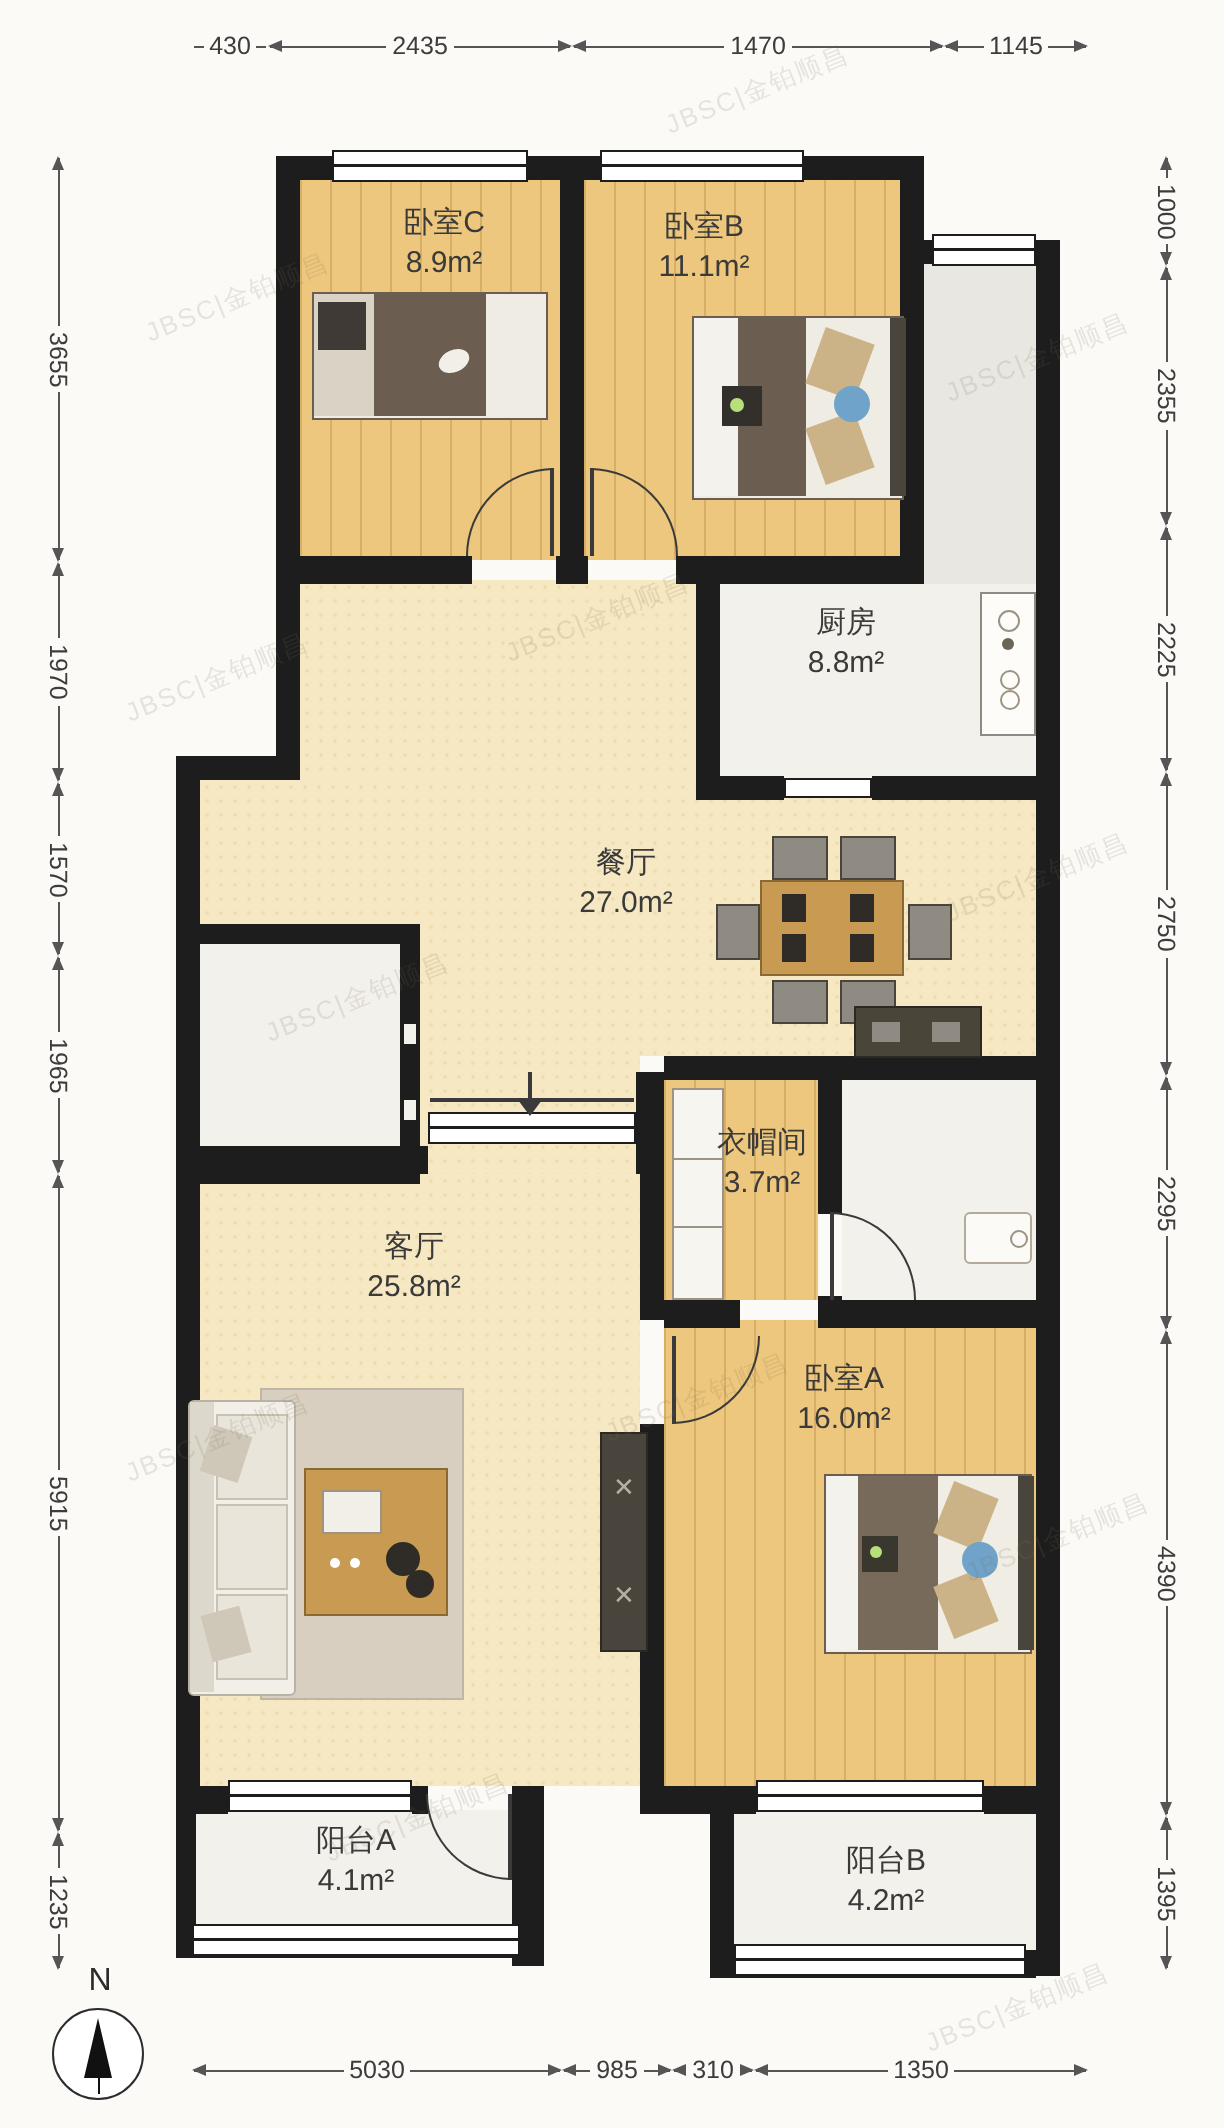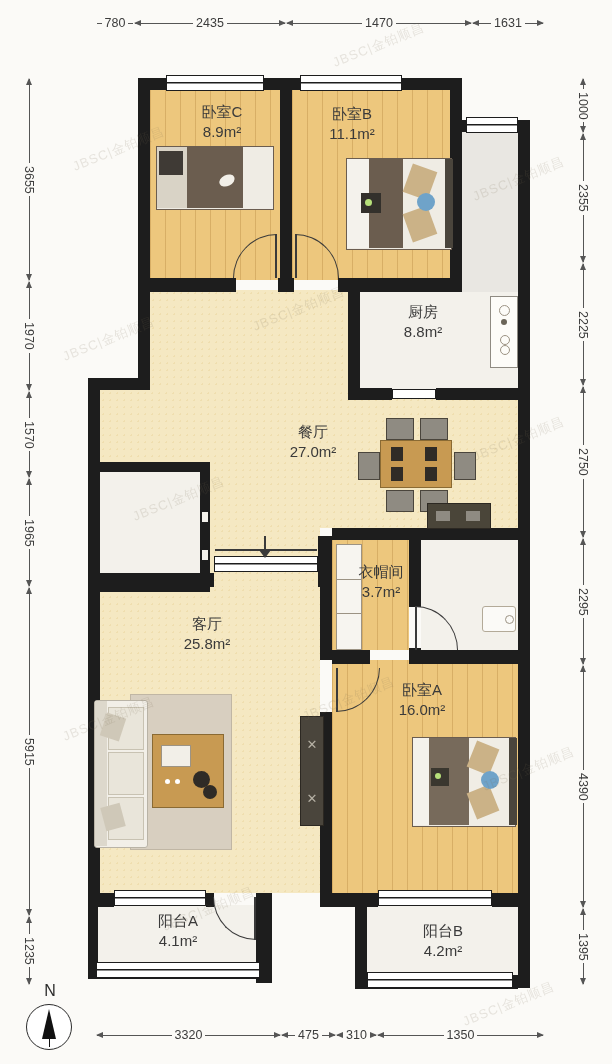--- a/index.html
+++ b/index.html
@@ -240,52 +240,52 @@
   <div class="rl-name">阳台A</div>
   <div class="rl-area">4.1m²</div>
 </div>
 <div class="abs room-label" style="left:378px;top:921px;">
   <div class="rl-name">阳台B</div>
   <div class="rl-area">4.2m²</div>
 </div>
 
 <div class="abs dimh" style="left:96px;top:16px;width:38px;">
     <div class="ln"></div>
-    <span class="dlbl">780</span>
+    <span class="dlbl">430</span>
   </div>
 <div class="abs dimh" style="left:134px;top:16px;width:152px;justify-content:center;">
     <div class="ln"></div>
     <div class="al"></div>
     <div class="ar"></div>
     <span class="dlbl">2435</span>
   </div>
 <div class="abs dimh" style="left:286px;top:16px;width:186px;">
     <div class="ln"></div>
     <div class="al"></div>
     <div class="ar"></div>
     <span class="dlbl">1470</span>
   </div>
 <div class="abs dimh" style="left:472px;top:16px;width:72px;">
     <div class="ln"></div>
     <div class="al"></div>
     <div class="ar"></div>
-    <span class="dlbl">1631</span>
+    <span class="dlbl">1145</span>
   </div>
 
 <div class="abs dimh" style="left:96px;top:1028px;width:185px;">
     <div class="ln"></div>
     <div class="al"></div>
     <div class="ar"></div>
-    <span class="dlbl">3320</span>
+    <span class="dlbl">5030</span>
   </div>
 <div class="abs dimh" style="left:281px;top:1028px;width:55px;">
     <div class="ln"></div>
     <div class="al"></div>
     <div class="ar"></div>
-    <span class="dlbl">475</span>
+    <span class="dlbl">985</span>
   </div>
 <div class="abs dimh" style="left:336px;top:1028px;width:41px;">
     <div class="ln"></div>
     <div class="al"></div>
     <div class="ar"></div>
     <span class="dlbl">310</span>
   </div>
 <div class="abs dimh" style="left:377px;top:1028px;width:167px;">
     <div class="ln"></div>
     <div class="al"></div>

